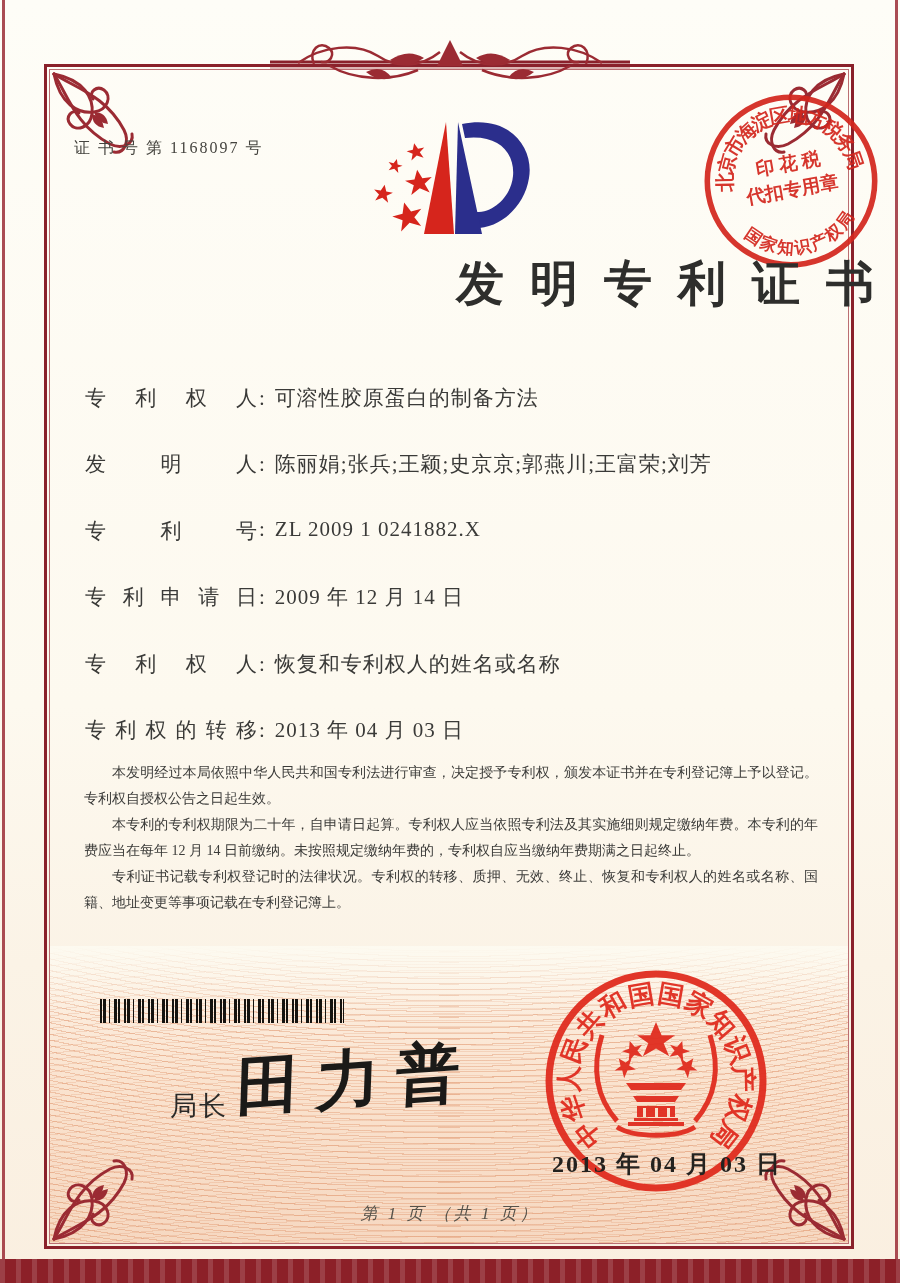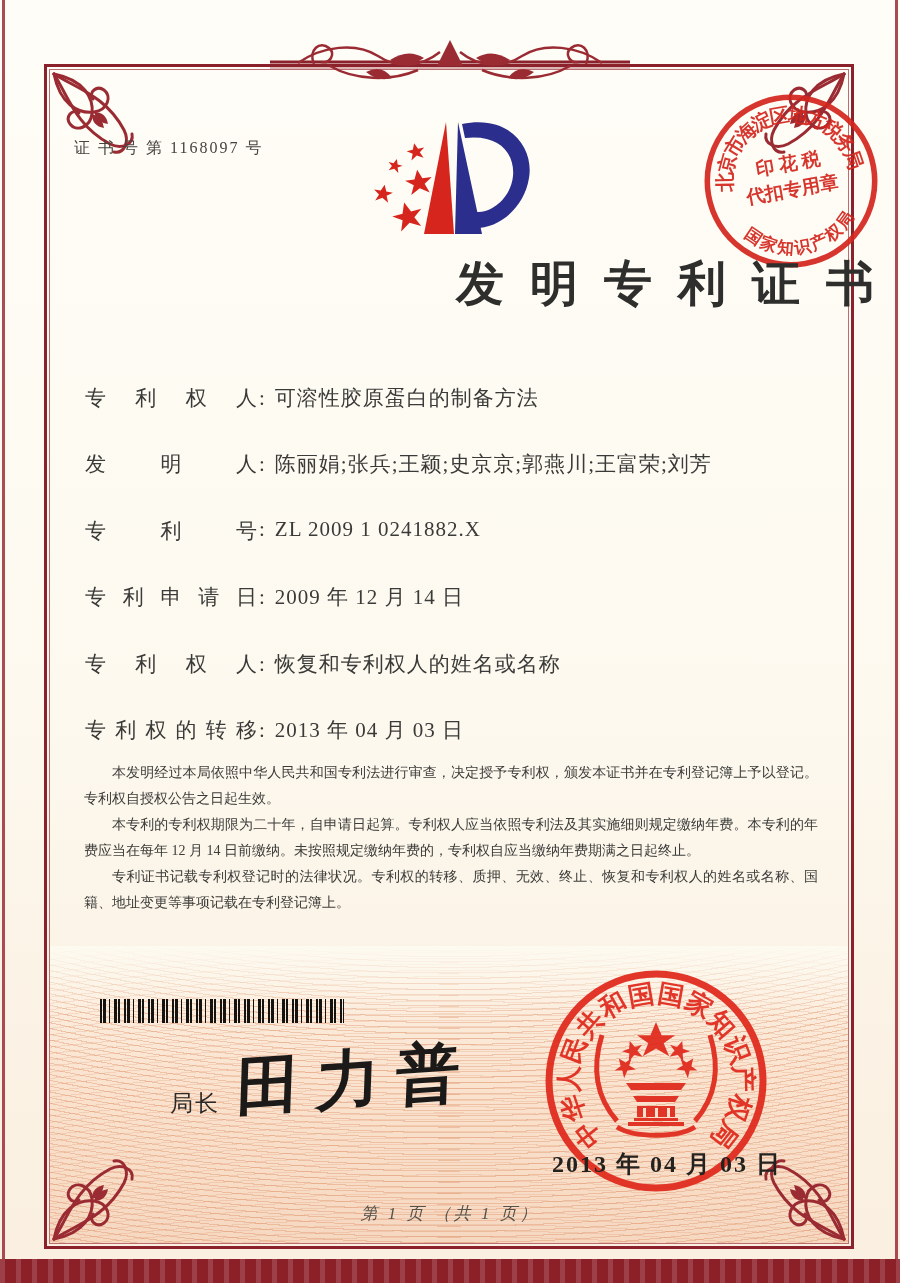--- a/index.html
+++ b/index.html
@@ -47,21 +47,21 @@
   .f-label{display:inline-block;width:172px;text-align:justify;text-align-last:justify;vertical-align:top;}
   .f-colon{margin-left:2px;}
   .f-value{margin-left:10px;letter-spacing:1px;}
   
   .body-text{position:absolute;left:84px;right:82px;top:760px;z-index:5;font-size:14px;line-height:26px;
     text-align:justify;color:#3b3b39;}
   .body-text p{margin:0;text-indent:2em;}
   
   .barcode{position:absolute;left:100px;top:999px;width:244px;height:24px;z-index:5;
     background:repeating-linear-gradient(90deg,#15130f 0 2px,rgba(0,0,0,0) 2px 3px,#15130f 3px 6px,rgba(0,0,0,0) 6px 9px,#15130f 9px 10px,rgba(0,0,0,0) 10px 14px,#15130f 14px 17px,rgba(0,0,0,0) 17px 18px,#15130f 18px 20px,rgba(0,0,0,0) 20px 24px);}
-  .sig-title{position:absolute;left:170px;top:1088px;font-size:23px;letter-spacing:2px;color:#2b2a28;z-index:6;}
+  .sig-title{position:absolute;left:170px;top:1088px;font-size:27px;letter-spacing:2px;color:#2b2a28;z-index:6;}
   .sig-name{position:absolute;left:236px;top:1036px;font-size:64px;font-weight:700;color:#1b1a18;
     letter-spacing:16px;transform:rotate(-4deg) skewX(-6deg);z-index:6;}
   .main-seal{position:absolute;left:538px;top:963px;width:236px;height:236px;z-index:5;opacity:.94;}
   .main-seal text{font-family:"Liberation Serif","DejaVu Serif",serif;}
   .seal-date{position:absolute;left:552px;top:1148px;font-size:24px;letter-spacing:2px;font-weight:600;
     color:#24221f;z-index:6;}
   .footer{position:absolute;left:0;right:0;top:1202px;text-align:center;font-size:17px;letter-spacing:3px;
     color:#56524a;z-index:6;font-style:italic;}
 </style>
 </head>

